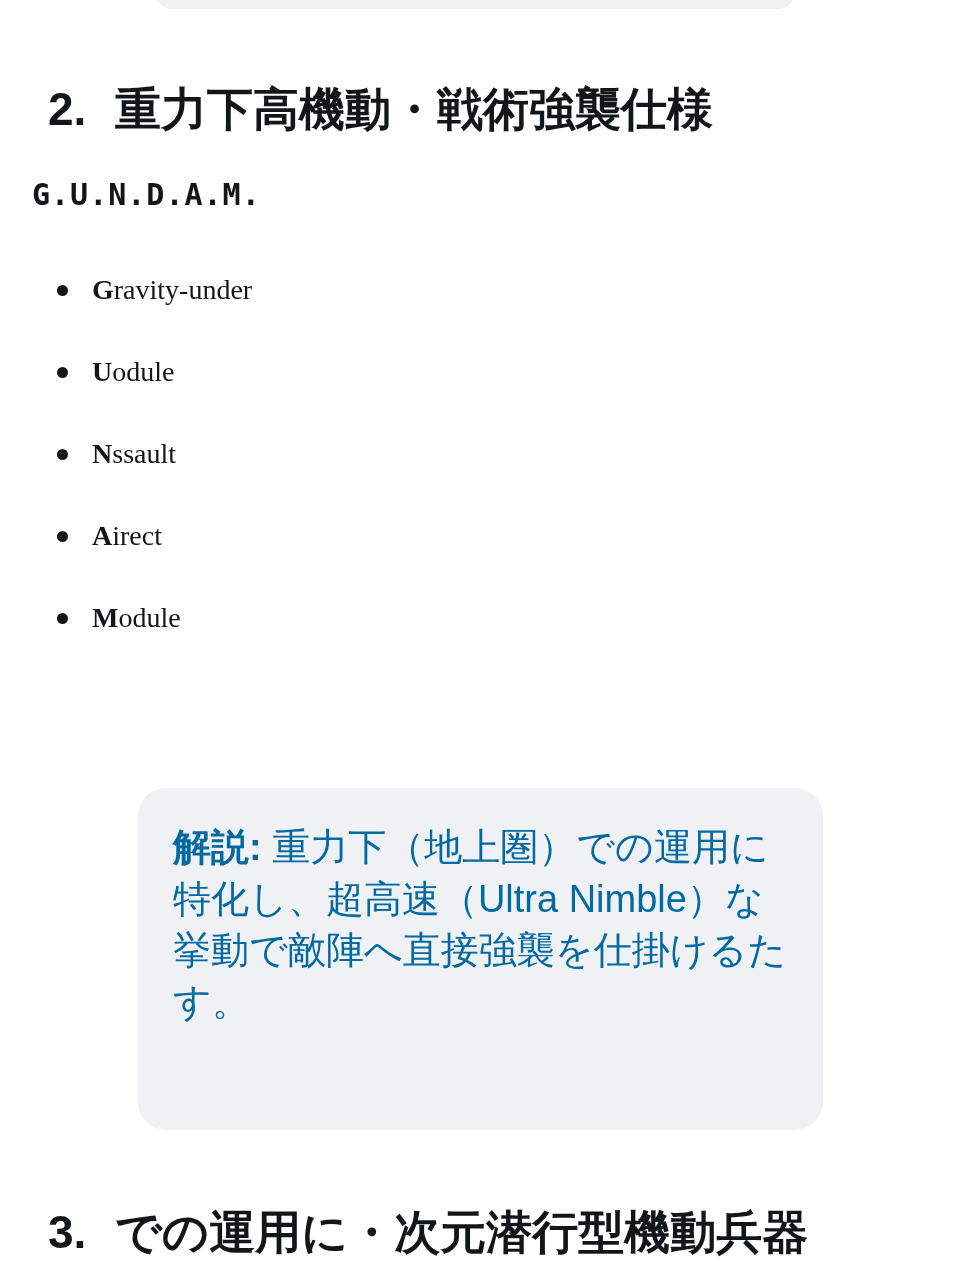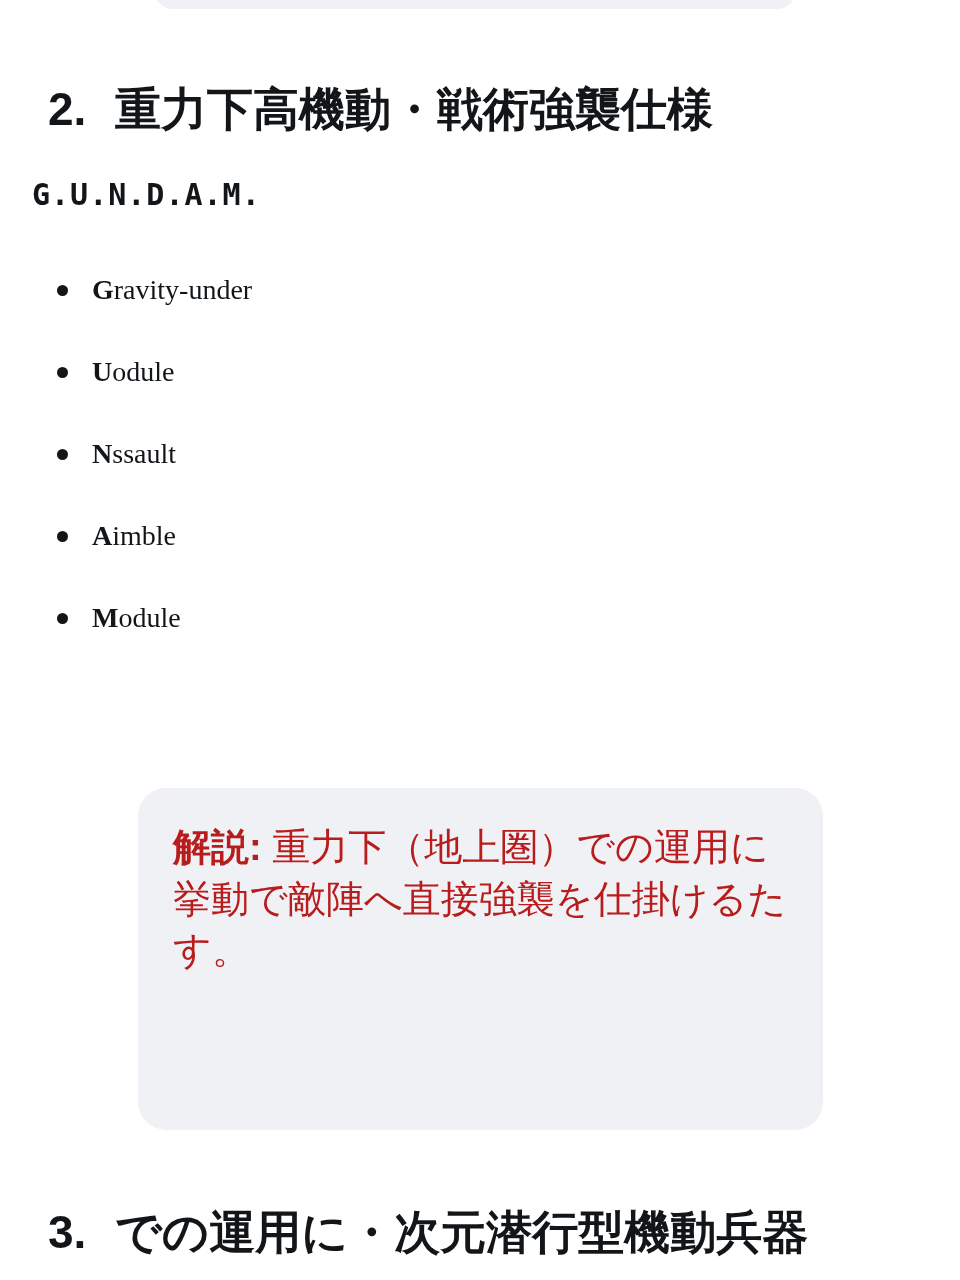--- a/index.html
+++ b/index.html
@@ -96,21 +96,21 @@
     height: 342px;
     background: #f0f1f5;
     border-radius: 28px;
     box-sizing: border-box;
     padding: 34px 34px 0 35px;
   }
   .callout .note-line {
     font-size: 38px;
     line-height: 51.5px;
     white-space: nowrap;
-    color: #b91c1c;
+    color: #0369a1;
   }
   .callout .note-label { font-weight: 700; }
 
 </style>
 </head>
 <body>
 
 <div class="top-bubble"></div>
 
 <div class="heading heading-2">
@@ -124,32 +124,33 @@
   <li>
     <span class="dot"></span><span class="lead">G</span><span class="rest">ravity-under</span>
   </li>
   <li>
     <span class="dot"></span><span class="lead">U</span><span class="rest">odule</span>
   </li>
   <li>
     <span class="dot"></span><span class="lead">N</span><span class="rest">ssault</span>
   </li>
   <li>
-    <span class="dot"></span><span class="lead">A</span><span class="rest">imble</span>
+    <span class="dot"></span><span class="lead">A</span><span class="rest">irect</span>
   </li>
   <li>
     <span class="dot"></span><span class="lead">M</span><span class="rest">odule</span>
   </li>
 </ul>
 
 <div class="callout">
   <div class="note-line">
     <span class="note-label">解説:</span>
     <span>重力下（地上圏）での運用に</span>
   </div>
+  <div class="note-line">特化し、超高速（Ultra Nimble）な</div>
   <div class="note-line">挙動で敵陣へ直接強襲を仕掛けるた</div>
   <div class="note-line">す。</div>
 </div>
 
 <div class="heading heading-3">
   <span class="h-num">3.</span>
   <span class="h-text">での運用に・次元潜行型機動兵器</span>
 </div>
 
 </body></html>

